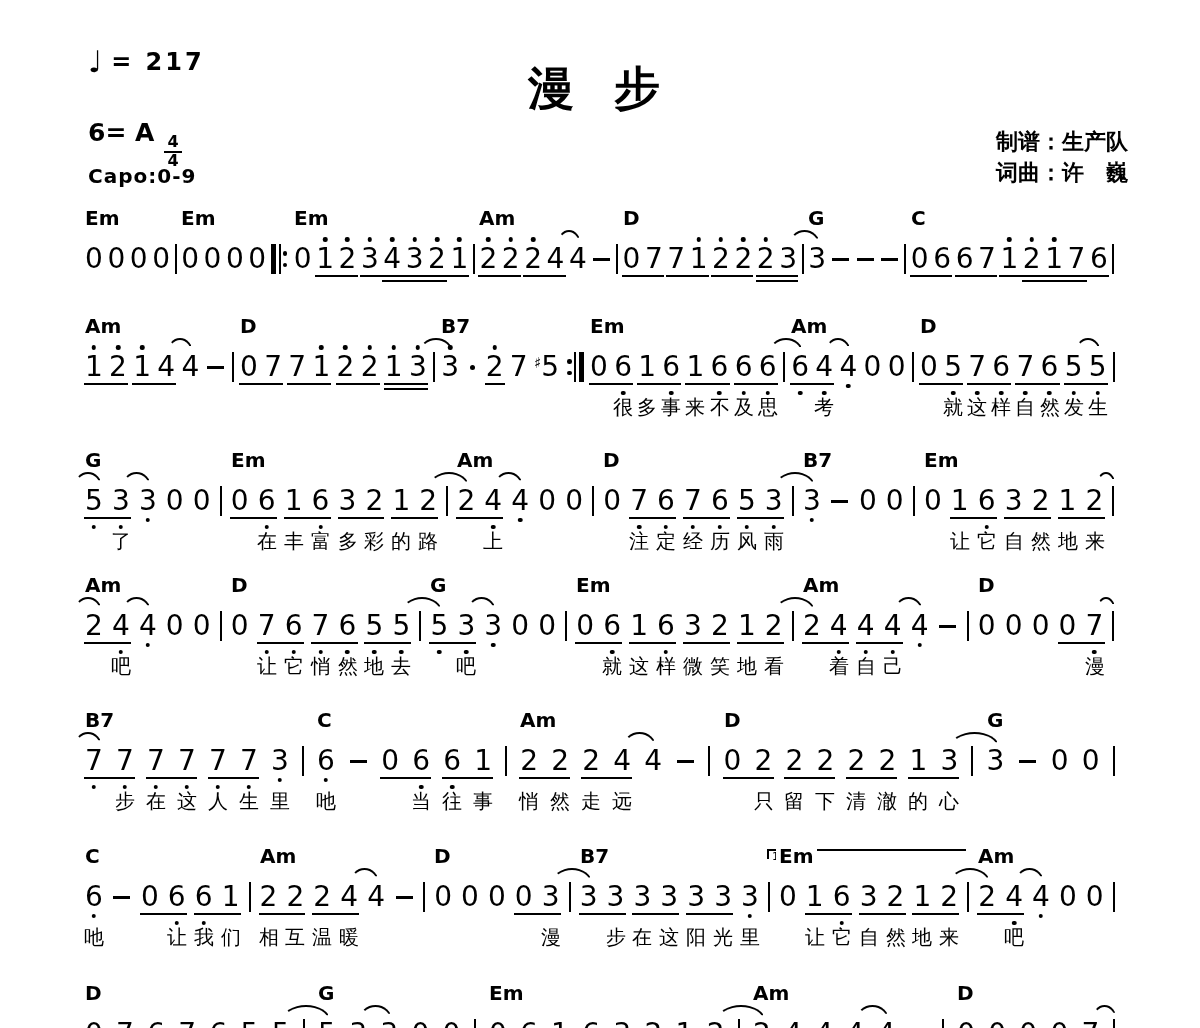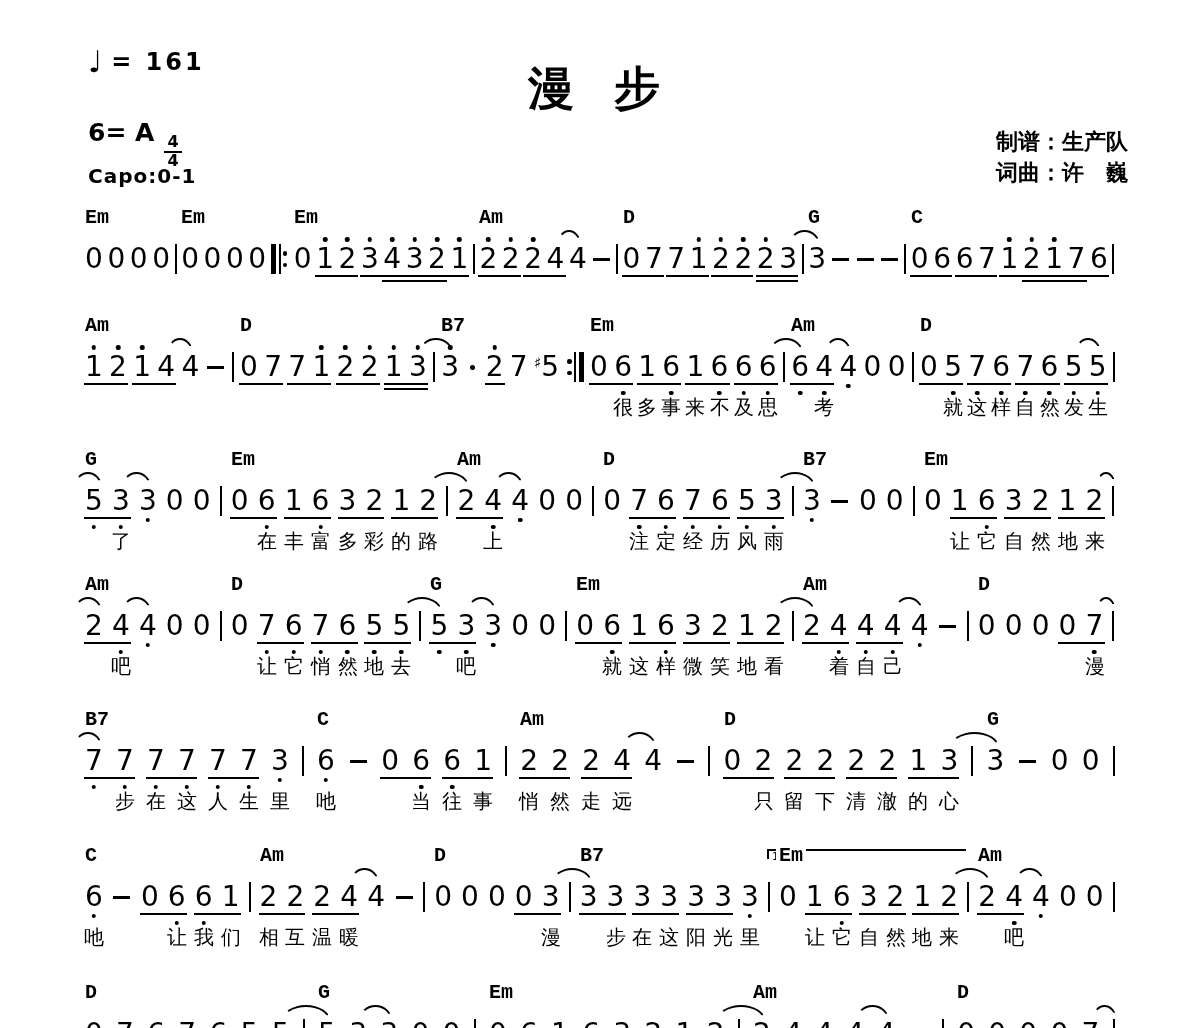--- a/index.html
+++ b/index.html
@@ -40,42 +40,42 @@
   .rep{display:flex;align-items:stretch;height:30px;}
   .rbar.thick{width:5px;background:#000;}
   .rbar.thin{width:2px;background:#000;}
   .rgap{width:3px;}
   .rdots{display:flex;flex-direction:column;justify-content:center;gap:7px;padding:0 2px;}
   .rdot{width:4.5px;height:4.5px;border-radius:50%;background:#000;}
   .beam{position:absolute;height:2px;background:#000;}
   .arc{position:absolute;height:11px;border:2px solid #000;border-color:#000 transparent transparent transparent;
        border-radius:50% 50% 0 0 / 100% 100% 0 0;}
   .chord{position:absolute;top:4px;font-size:20px;font-weight:bold;background:#fff;
-         padding:0 3px;z-index:3;white-space:nowrap;font-family:Liberation Mono, monospace;}
+         padding:0 3px;z-index:3;white-space:nowrap;}
   .lyr{position:absolute;top:84px;font-size:20px;transform:translateX(-50%);white-space:nowrap;z-index:2;}
   .volta{position:absolute;top:9px;height:8px;border-top:2px solid #000;border-left:2px solid #000;z-index:1;}
   .volta .vlabel{position:absolute;left:3px;top:-1px;font-size:11px;}
 </style>
 </head>
 <body>
 
 <div class="tempo">
-  <span class="note-glyph">♩</span><span>=  161</span>
+  <span class="note-glyph">♩</span><span>=  217</span>
 </div>
 
 <div class="title">漫 步</div>
 
 <div class="keysig">
   <span>6= A</span><span class="frac">
       <span class="ftop">4</span>
       <span class="fbot">4</span>
     </span>
 </div>
 
-<div class="capo">Capo:0-1</div>
+<div class="capo">Capo:0-9</div>
 
 <div class="credits">
   <div>制谱：生产队</div>
   <div>词曲：许　巍</div>
 </div>
 
 <div id="score">
     <div class="score-line" style="top: 202px;">
       <div class="notes-row">
         <div class="tok"><span class="num">0</span></div>

